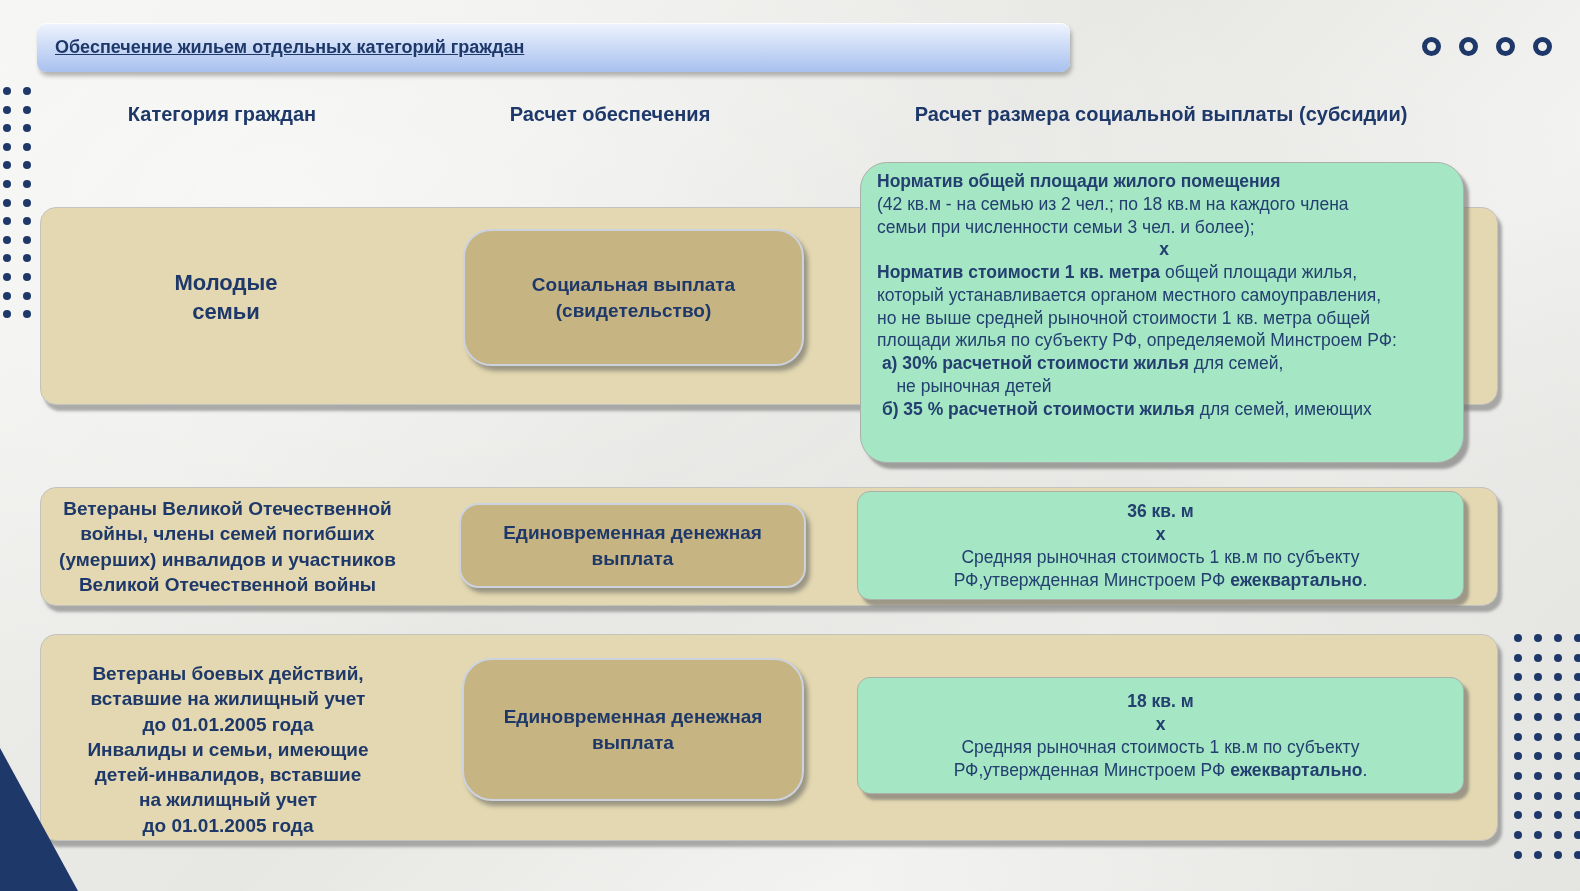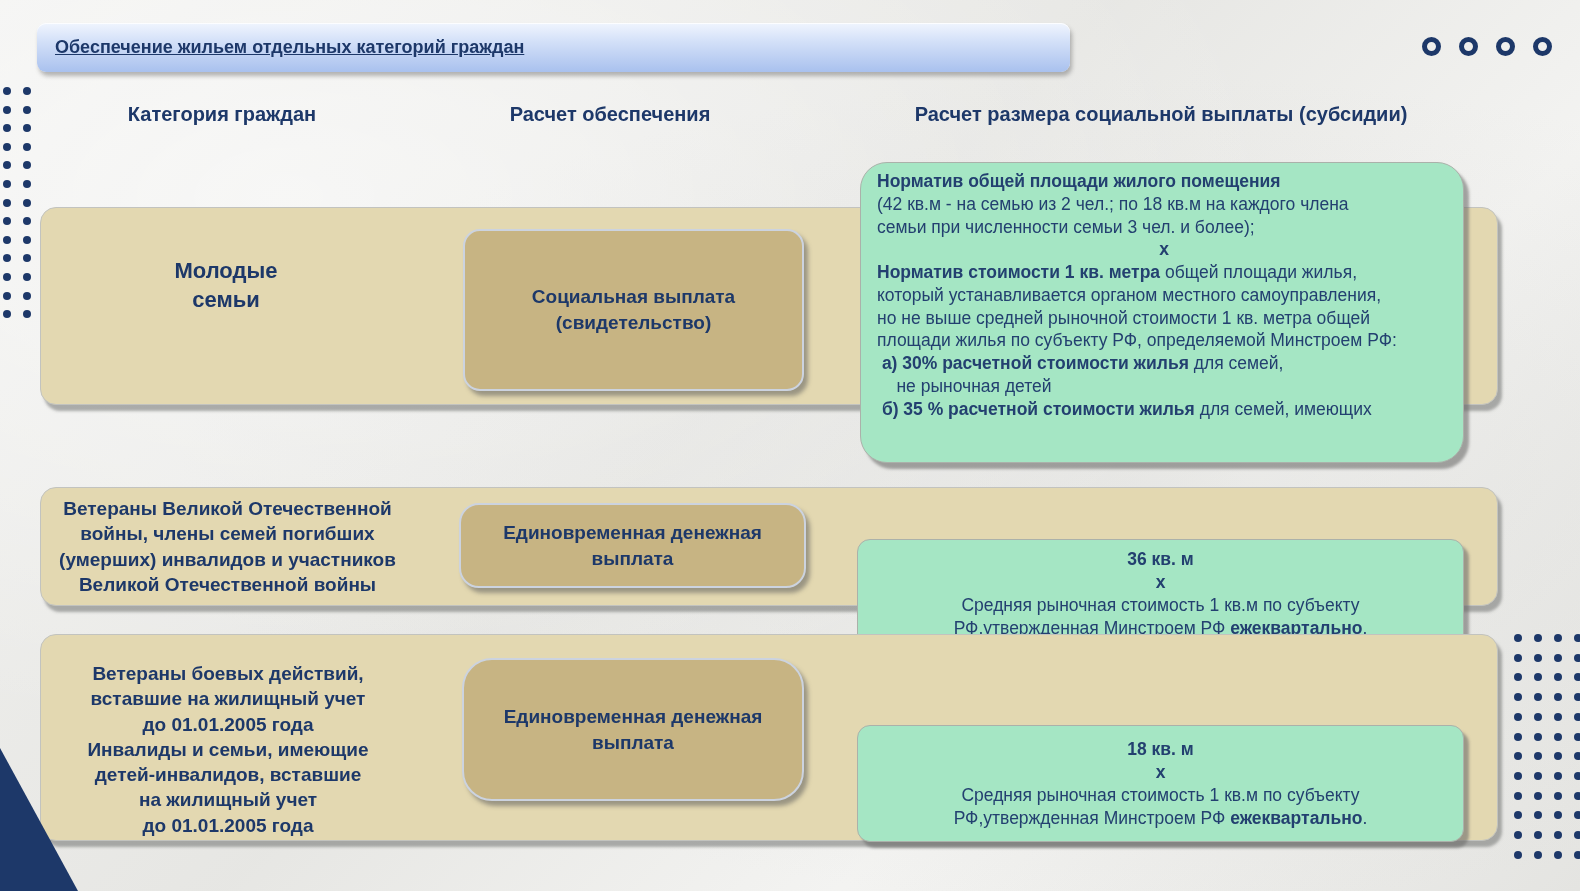--- a/index.html
+++ b/index.html
@@ -38,21 +38,21 @@
     color:#1d3869;font-weight:bold;font-size:19px;white-space:pre-line;line-height:1.35;
   }
   .green-box{
     position:absolute;background:#a5e6c4;border:1px solid #abb1aa;box-sizing:border-box;
     box-shadow:5px 6px 3px rgba(108,109,107,.6);
     color:#234070;font-size:17.5px;
   }
   .rich-line{white-space:pre-wrap;line-height:1.3;}
   .rich-line.center{text-align:center;}
   .g1{border-radius:27px;padding:7px 12px 0 16px;}
-  .g-small{border-radius:13px;padding-top:8px;margin-top:48px;}
+  .g-small{border-radius:13px;padding-top:8px;}
   .g-small .rich-line{text-align:center;line-height:1.32;}
   .dot-grid{position:absolute;}
   .dot{position:absolute;width:8px;height:8px;border-radius:50%;background:#1d3869;}
   .corner-triangle{
     position:absolute;left:0;top:748px;width:78px;height:143px;
     background:#1d3869;clip-path:polygon(0 0,100% 100%,0 100%);
   }
 </style>
 </head>
 <body>
@@ -65,25 +65,25 @@
     <span class="ring" style="left: 37px;"></span>
     <span class="ring" style="left: 74px;"></span>
     <span class="ring" style="left: 111px;"></span>
   </div>
 
 <div class="col-header" style="left:72px;width:300px;">Категория граждан</div>
 <div class="col-header" style="left:460px;width:300px;">Расчет обеспечения</div>
 <div class="col-header" style="left:875px;width:572px;">Расчет размера социальной выплаты (субсидии)</div>
 
 <div class="row-box" style="top:207px;height:198px;"></div>
-<div class="category" style="left:72px;width:308px;top:256px;font-size:22px;">
+<div class="category" style="left:72px;width:308px;top:268px;font-size:22px;">
     <div class="para">Молодые
 семьи</div>
   </div>
-<div class="pill" style="left:463px;top:229px;width:341px;height:162px;border-radius:17px;">Социальная выплата
+<div class="pill" style="left:463px;top:229px;width:341px;height:137px;border-radius:28px;">Социальная выплата
 (свидетельство)</div>
 <div class="green-box g1" style="left:860px;top:162px;width:604px;height:301px;">
     <div class="rich-line"><span style="font-weight: bold;">Норматив общей площади жилого помещения</span></div>
     <div class="rich-line"><span>(42 кв.м - на семью из 2 чел.; по 18 кв.м на каждого члена</span></div>
     <div class="rich-line"><span>семьи при численности семьи 3 чел. и более);</span></div>
     <div class="rich-line center"><span style="font-weight: bold;">х</span></div>
     <div class="rich-line"><span style="font-weight: bold;">Норматив стоимости 1 кв. метра</span><span> общей площади жилья,</span></div>
     <div class="rich-line"><span>который устанавливается органом местного самоуправления,</span></div>
     <div class="rich-line"><span>но не выше средней рыночной стоимости 1 кв. метра общей</span></div>
     <div class="rich-line"><span>площади жилья по субъекту РФ, определяемой Минстроем РФ:</span></div>

